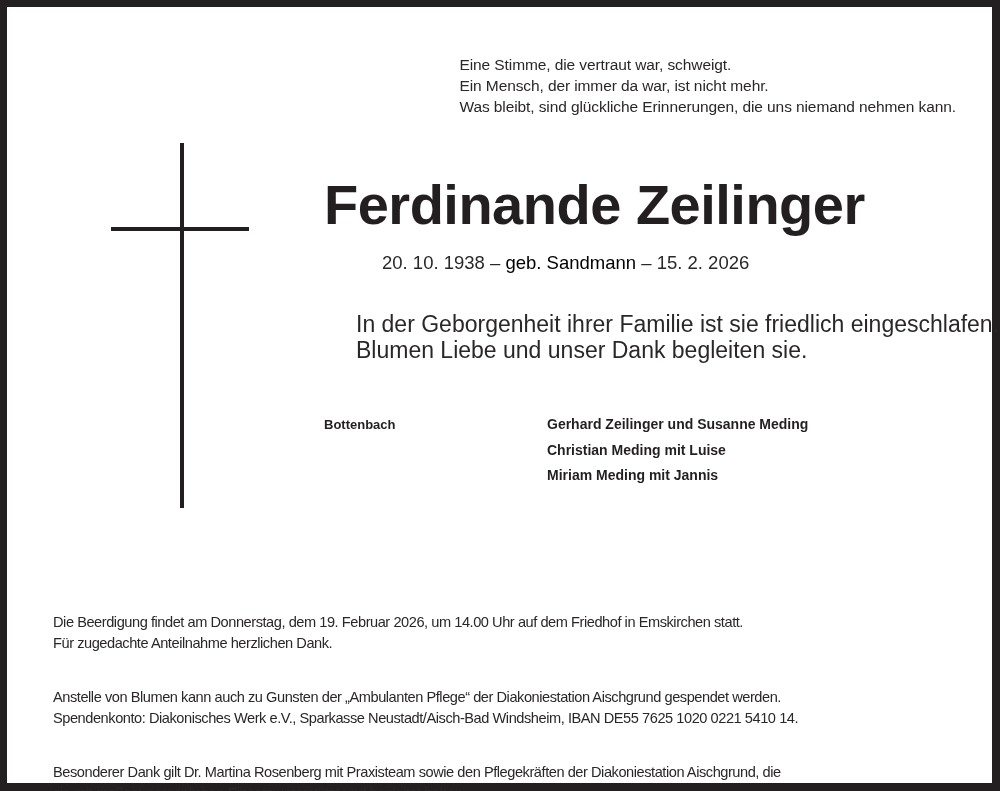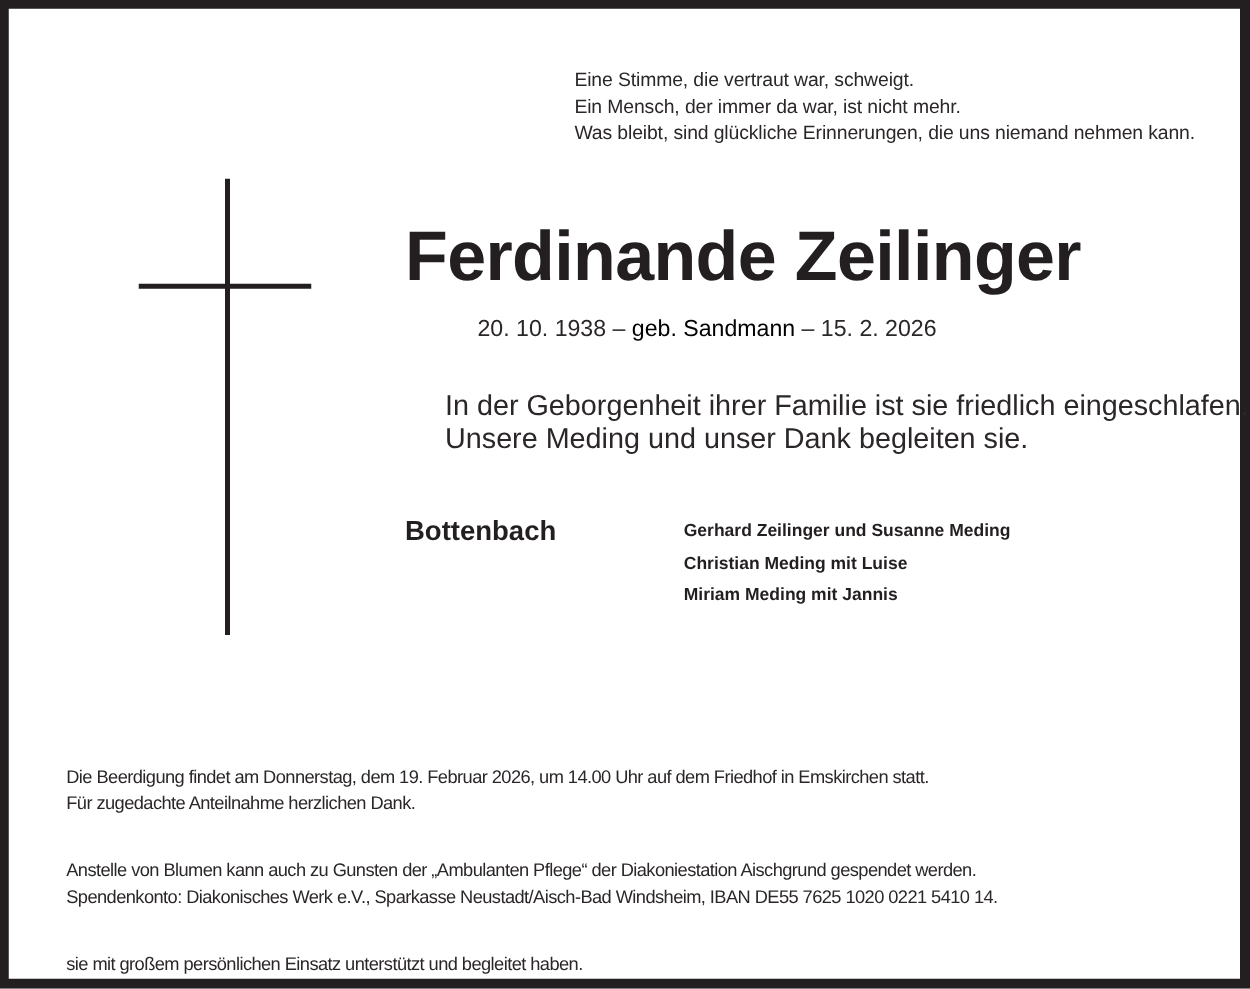--- a/index.html
+++ b/index.html
@@ -85,21 +85,21 @@
       line-height: 26px;
       color: #2b2728;
       white-space: nowrap;
       margin-left: 32px;
     }
 
     .place {
       position: absolute;
       left: 317px;
       top: 405px;
-      font-size: 22px;
+      font-size: 13px;
       font-weight: bold;
       line-height: 25.5px;
       white-space: nowrap;
     }
     .mourners {
       position: absolute;
       left: 540px;
       top: 405px;
       font-size: 14px;
       font-weight: bold;
@@ -139,21 +139,21 @@
   </div>
 
   <div class="name">Ferdinande Zeilinger</div>
 
   <div class="dates">
     <span>20. 10. 1938</span><span> – </span><b>geb. Sandmann</b><span> – </span><span>15. 2. 2026</span>
   </div>
 
   <div class="sentence">
     <div>In der Geborgenheit ihrer Familie ist sie friedlich eingeschlafen.</div>
-    <div>Unsere Meding und unser Dank begleiten sie.</div>
+    <div>Blumen Liebe und unser Dank begleiten sie.</div>
   </div>
 
   <div class="place">Bottenbach</div>
 
   <div class="mourners">
     <div>Gerhard Zeilinger und Susanne Meding</div>
     <div>Christian Meding mit Luise</div>
     <div>Miriam Meding mit Jannis</div>
   </div>
 
@@ -165,17 +165,18 @@
     <p></p>
     <div style="height:11px"></div>
     <p>
       </p>
       <div>Anstelle von Blumen kann auch zu Gunsten der „Ambulanten Pflege“ der Diakoniestation Aischgrund gespendet werden.</div>
       <div>Spendenkonto: Diakonisches Werk e.V., Sparkasse Neustadt/Aisch-Bad Windsheim, IBAN DE55 7625 1020 0221 5410 14.</div>
     <p></p>
     <div style="height:11px"></div>
     <p>
       </p>
+      <div>Besonderer Dank gilt Dr. Martina Rosenberg mit Praxisteam sowie den Pflegekräften der Diakoniestation Aischgrund, die</div>
       <div>sie mit großem persönlichen Einsatz unterstützt und begleitet haben.</div>
     <p></p>
   </div>
 
 </div>
 
 </body></html>

